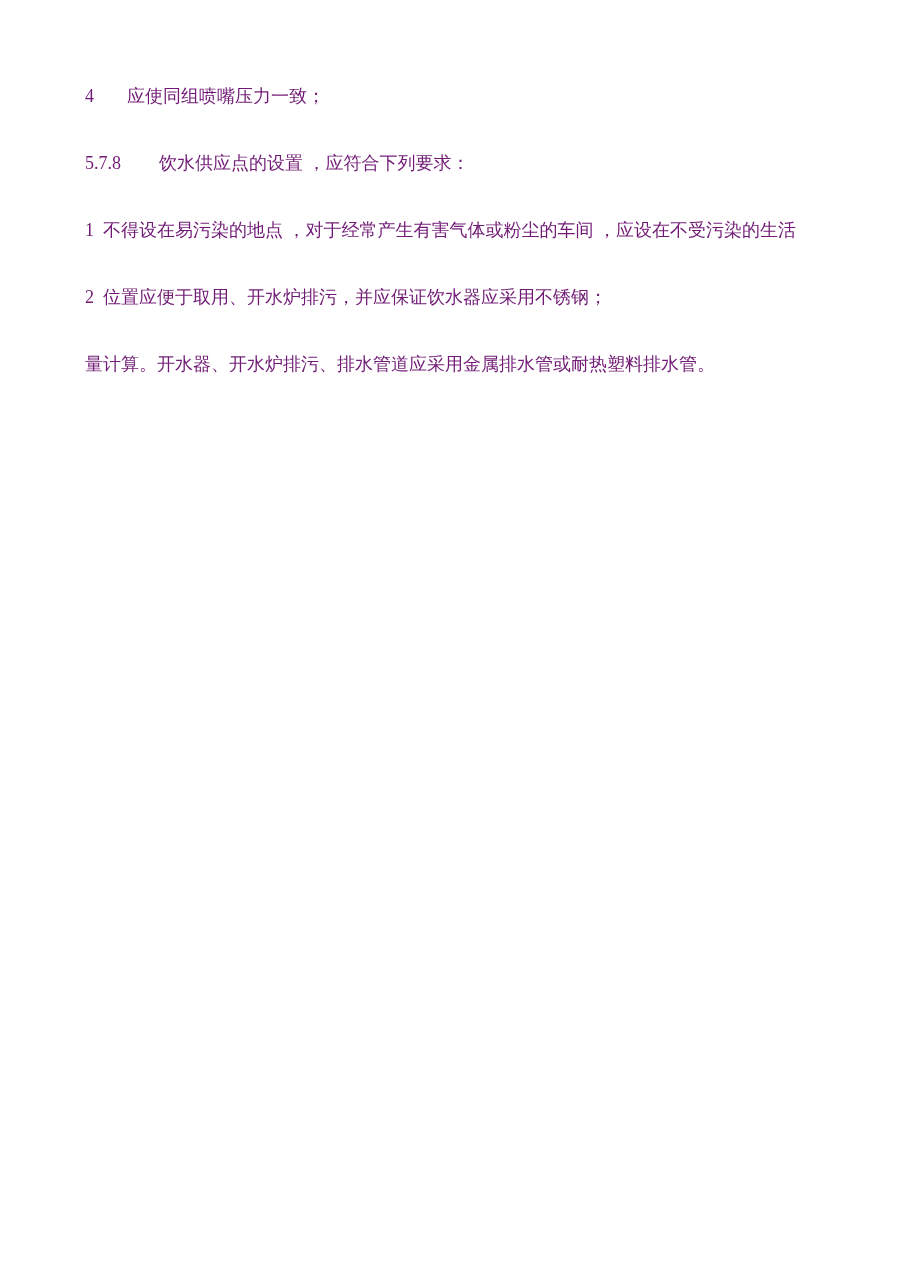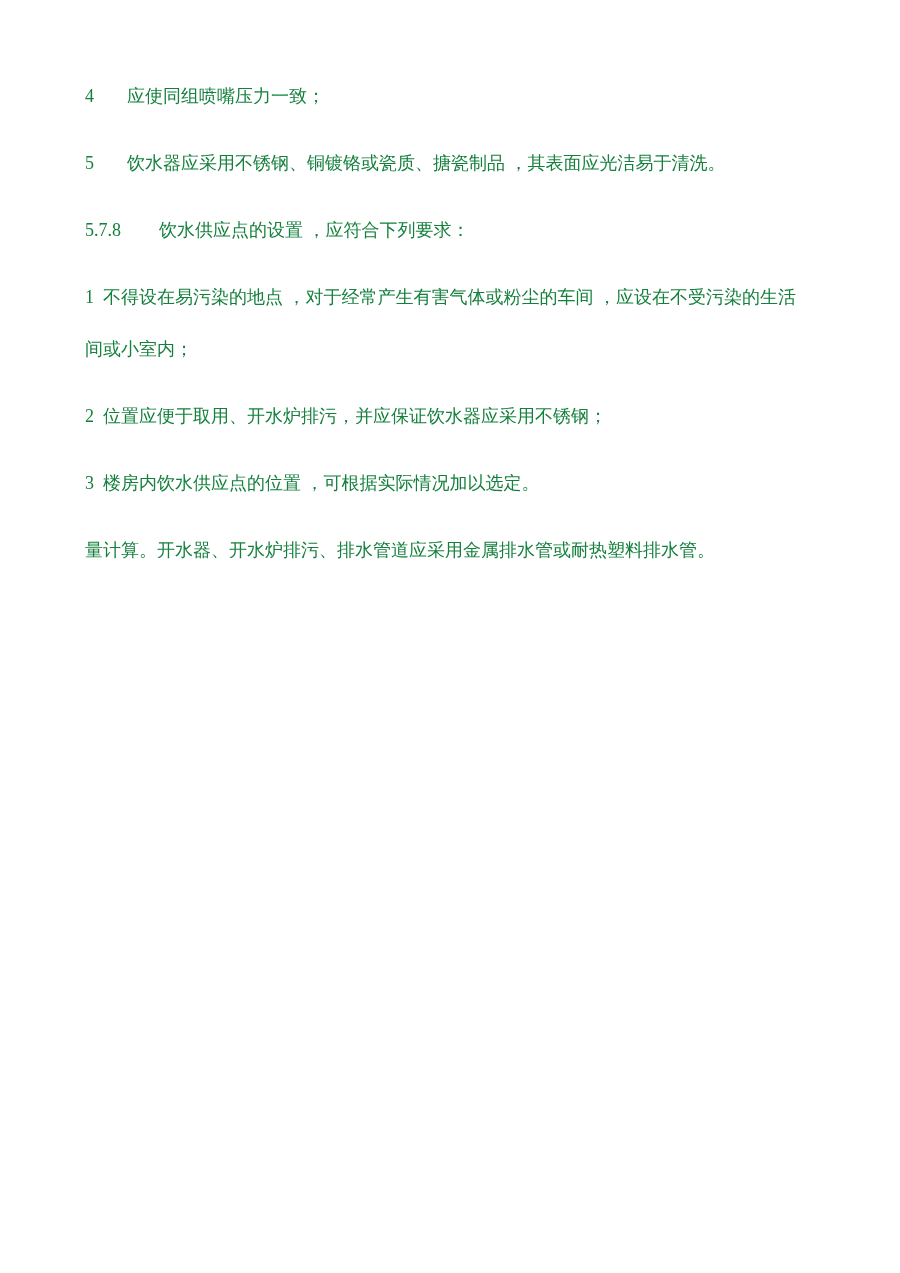--- a/index.html
+++ b/index.html
@@ -10,21 +10,21 @@
   .page {
     position: relative;
     width: 900px;
     height: 1273px;
     margin: 0 auto;
     background: #ffffff;
     box-sizing: border-box;
     padding: 70px 75px 0 85px;
     font-family: "Liberation Serif", "DejaVu Serif", serif;
     font-size: 18px;
-    color: #15803d;
+    color: #701a75;
     overflow: hidden;
   }
   .para {
     margin: 0 0 15px 0;
   }
   .line {
     line-height: 52px;
     white-space: nowrap;
   }
   .lbl {
@@ -46,40 +46,33 @@
 </style>
 </head>
 <body>
 
 <div class="page">
 
   <div class="para">
     <div class="line"><span class="lbl lbl-num">4</span><span>应使同组喷嘴压力一致；</span></div>
   </div>
 
-  <div class="para">
-    <div class="line"><span class="lbl lbl-num">5</span><span>饮水器应采用不锈钢、铜镀铬或瓷质、搪瓷制品 ，其表面应光洁易于清洗。</span></div>
-  </div>
 
 
 
   <div class="para">
     <div class="line"><span class="lbl lbl-underline">5.7.8</span><span>饮水供应点的设置 ，应符合下列要求：</span></div>
   </div>
 
   <div class="para">
     <div class="line"><span class="lbl lbl-item">1</span><span>不得设在易污染的地点 ，对于经常产生有害气体或粉尘的车间 ，应设在不受污染的生活</span></div>
-    <div class="line"><span>间或小室内；</span></div>
   </div>
 
   <div class="para">
     <div class="line"><span class="lbl lbl-item">2</span><span>位置应便于取用、开水炉排污，并应</span><span class="u-inline">保证</span><span>饮水器应采用不锈钢；</span></div>
   </div>
 
-  <div class="para">
-    <div class="line"><span class="lbl lbl-item">3</span><span>楼房内饮水供应点的位置 ，可根据实际情况加以选定。</span></div>
-  </div>
 
   <div class="para">
     <div class="line"><span>量计算。开水器、开水炉排污、排水管道应采用金属排水管或耐热塑料排水管。</span></div>
   </div>
 
 </div>
 
 </body></html>

